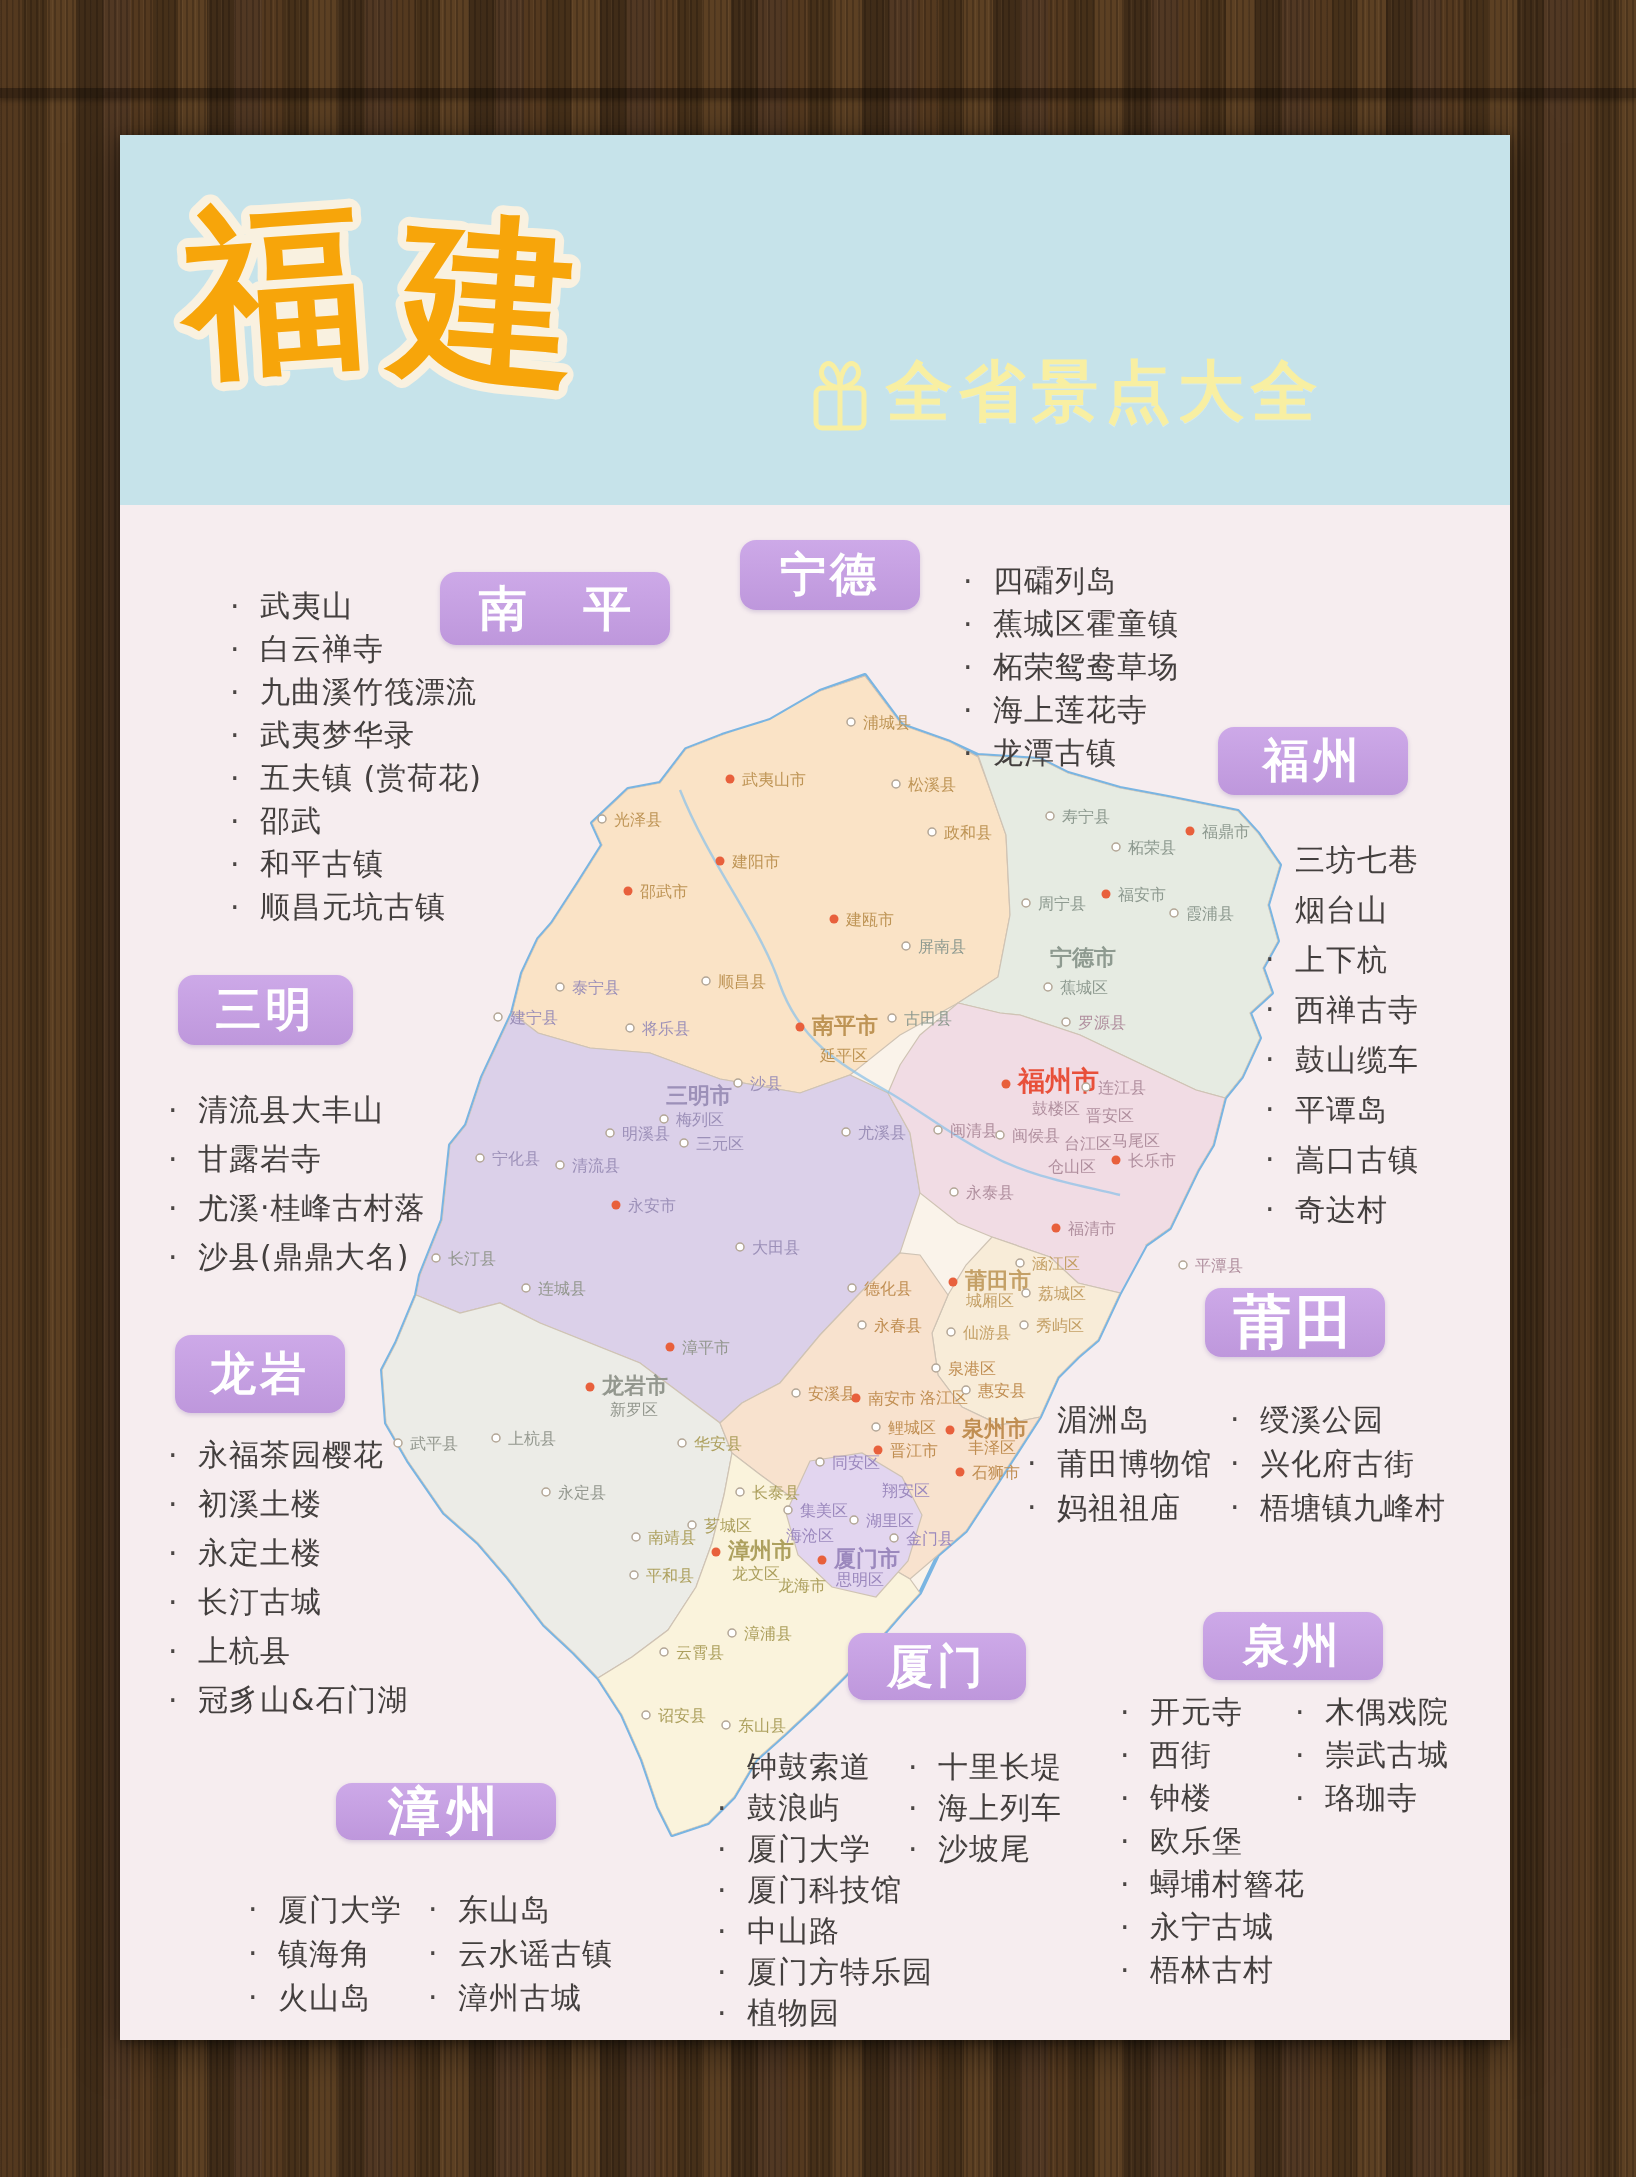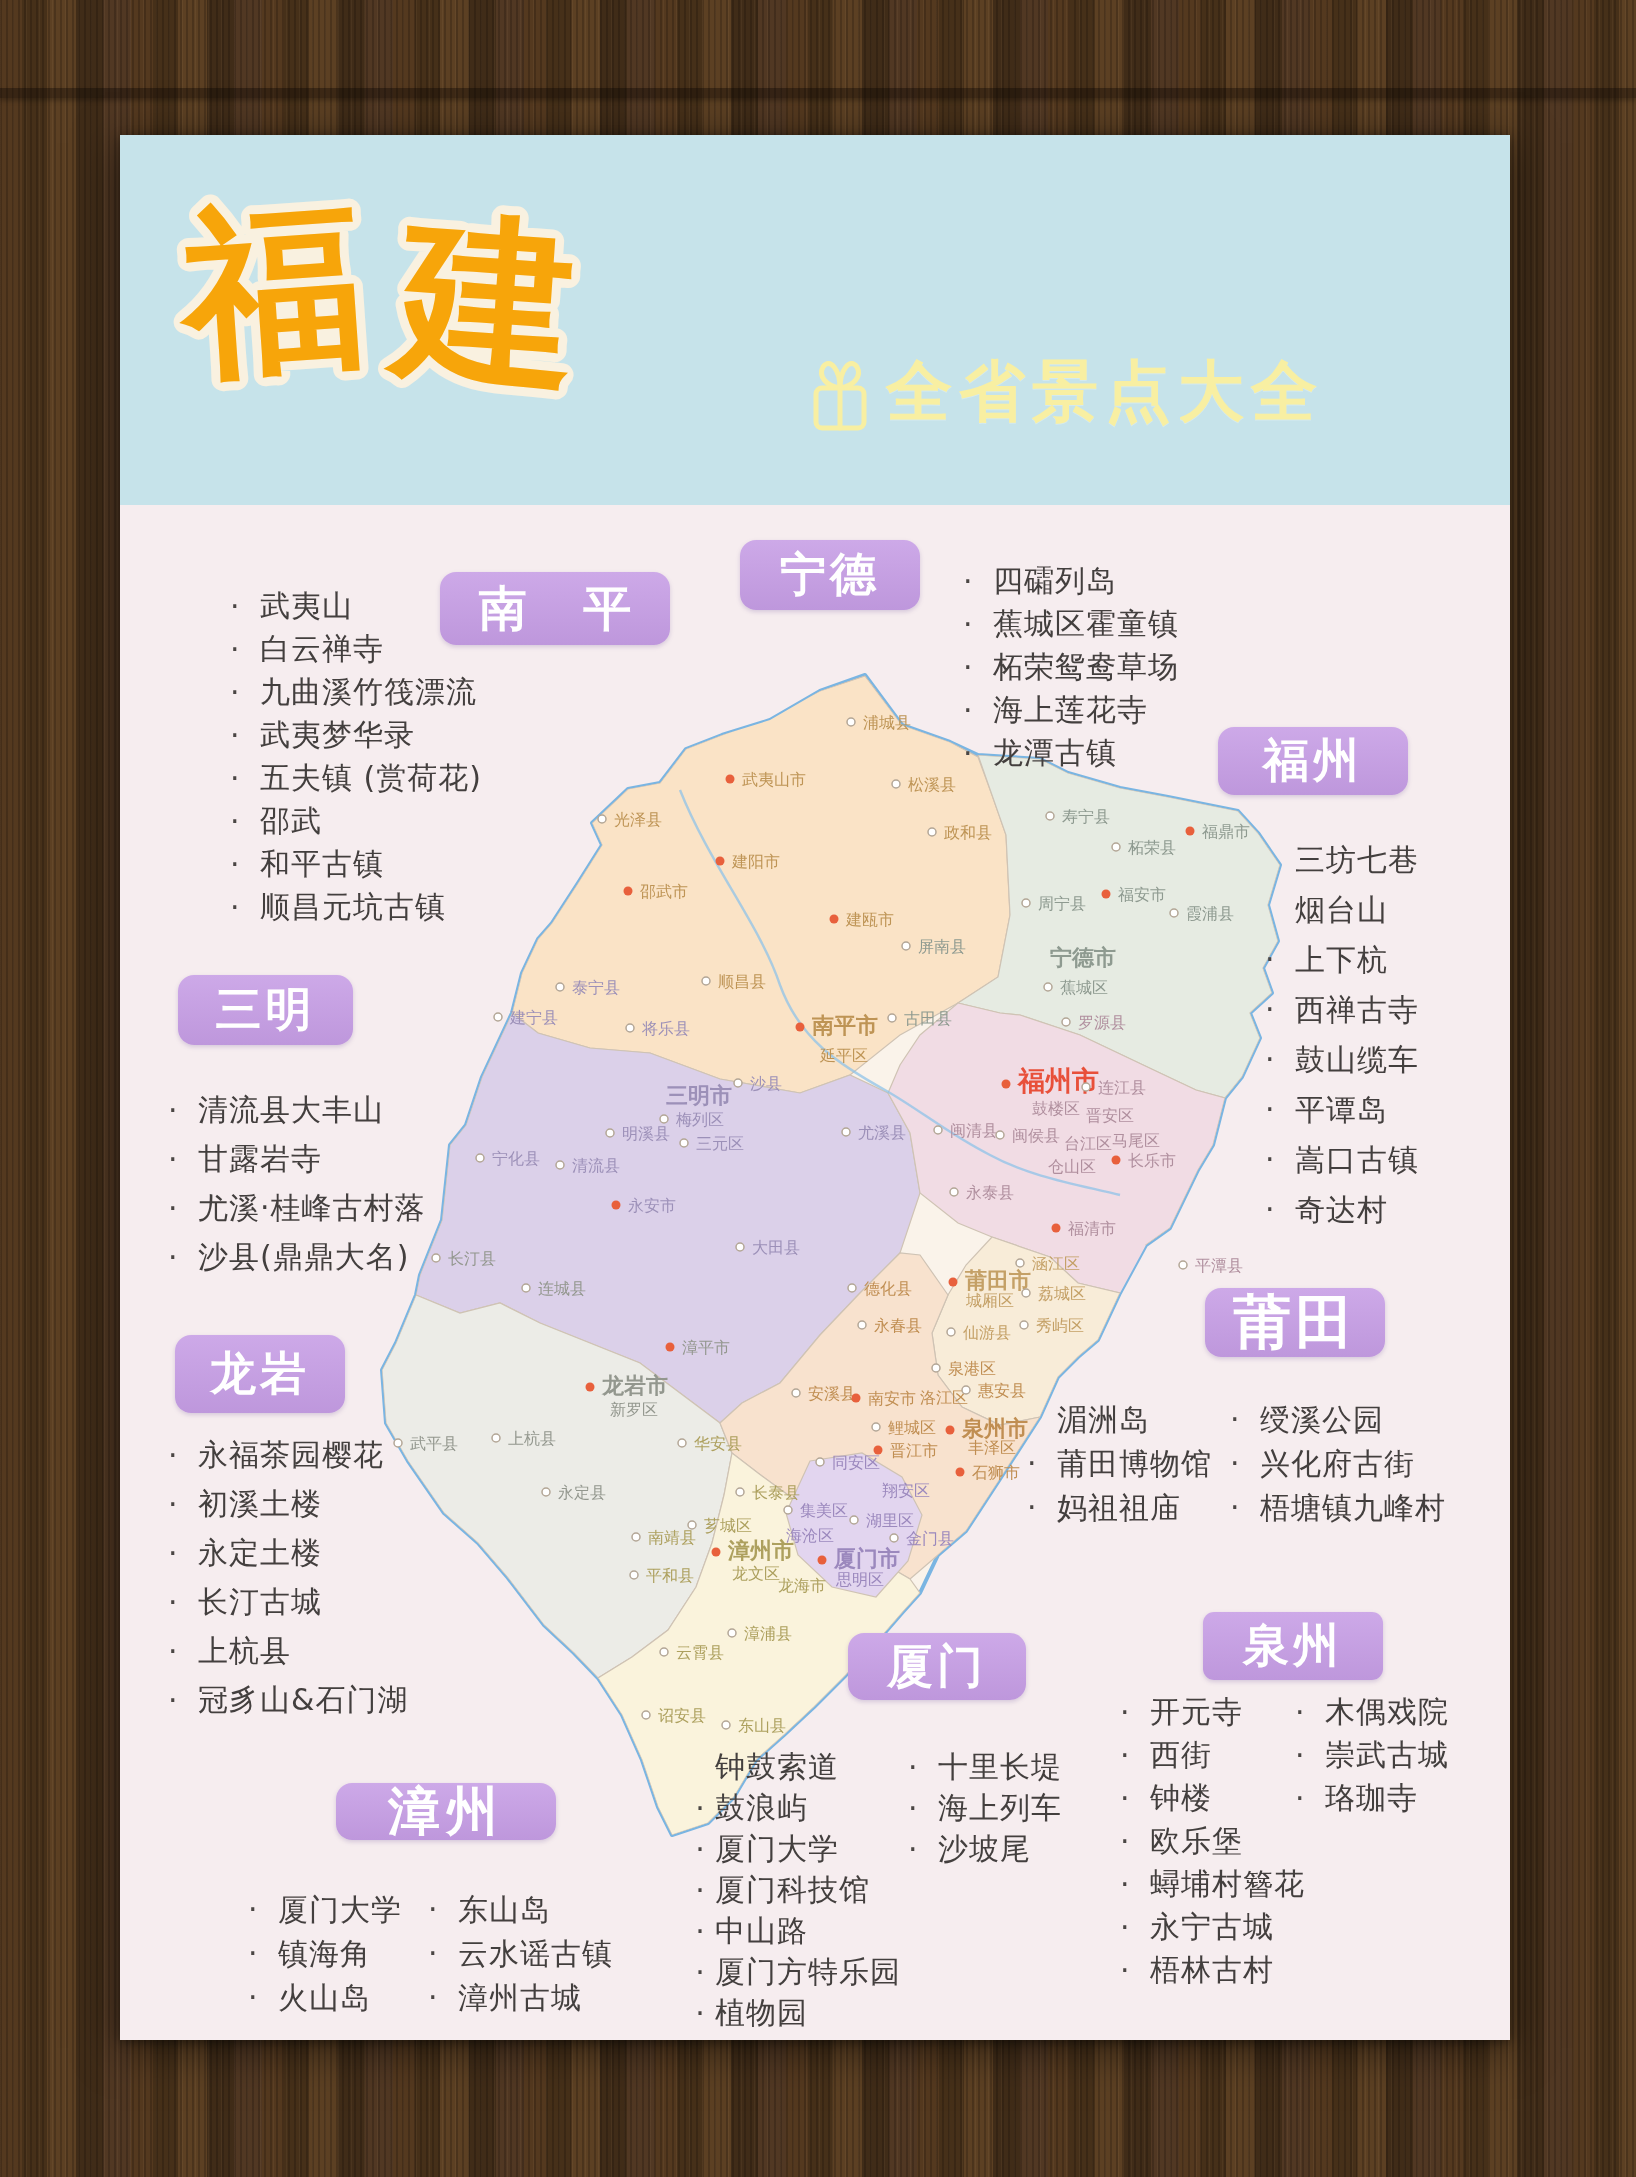--- a/index.html
+++ b/index.html
@@ -30,37 +30,37 @@
     position:absolute;z-index:3;display:flex;align-items:center;justify-content:center;
     background:linear-gradient(180deg,#CDA9E8,#BE97DC);color:#FFFFFF;font-weight:bold;
     border-radius:16px;white-space:nowrap;box-shadow:0 2px 4px rgba(120,90,160,.25);
   }
   .sec-nanping  {left:320px; top:437px; width:210px;height:73px;font-size:48px;letter-spacing:20px;padding-left:20px;}
   .sec-ningde   {left:620px; top:405px; width:180px;height:70px;font-size:46px;letter-spacing:4px;}
   .sec-fuzhou   {left:1098px;top:592px; width:190px;height:68px;font-size:46px;letter-spacing:4px;}
   .sec-sanming  {left:58px;  top:840px; width:175px;height:70px;font-size:46px;letter-spacing:4px;}
   .sec-longyan  {left:55px;  top:1200px;width:170px;height:78px;font-size:46px;letter-spacing:4px;}
   .sec-putian   {left:1085px;top:1153px;width:180px;height:69px;font-size:58px;letter-spacing:4px;}
-  .sec-quanzhou {left:1083px;top:1477px;width:180px;height:68px;font-size:46px;letter-spacing:4px;border-radius:11px;}
+  .sec-quanzhou {left:1083px;top:1477px;width:180px;height:68px;font-size:46px;letter-spacing:4px;}
   .sec-xiamen   {left:728px; top:1498px;width:178px;height:67px;font-size:46px;letter-spacing:4px;}
   .sec-zhangzhou{left:216px; top:1648px;width:220px;height:57px;font-size:52px;letter-spacing:6px;}
   .plist{position:absolute;z-index:2;}
   .plist .row{display:flex;align-items:center;height:var(--lh);white-space:nowrap;}
   .plist .row .bullet{width:30px;color:#4A4644;font-size:30px;line-height:1;}
   .plist .row .txt{color:#433F3E;font-size:30px;font-weight:500;letter-spacing:1px;}
   .nanping-col0  {left:110px; top:450px; --lh:43px;}
   .ningde-col0   {left:843px; top:425px; --lh:43px;}
   .fuzhou-col0   {left:1145px;top:700px; --lh:50px;}
   .sanming-col0  {left:48px;  top:951px; --lh:49px;}
   .longyan-col0  {left:48px;  top:1296px;--lh:49px;}
   .putian-col0   {left:907px; top:1263px;--lh:44px;}
   .putian-col1   {left:1110px;top:1263px;--lh:44px;}
   .quanzhou-col0 {left:1000px;top:1556px;--lh:43px;}
   .quanzhou-col1 {left:1175px;top:1556px;--lh:43px;}
-  .xiamen-col0   {left:565px; top:1612px;text-align:center;--lh:41px;}
+  .xiamen-col0   {left:597px; top:1612px;--lh:41px;}
   .xiamen-col1   {left:788px; top:1612px;--lh:41px;}
   .zhangzhou-col0{left:128px; top:1753px;--lh:44px;}
   .zhangzhou-col1{left:308px; top:1753px;--lh:44px;}
 </style>
 </head>
 <body>
 
 <div class="plank-seam"></div>
 
 <div id="card">

